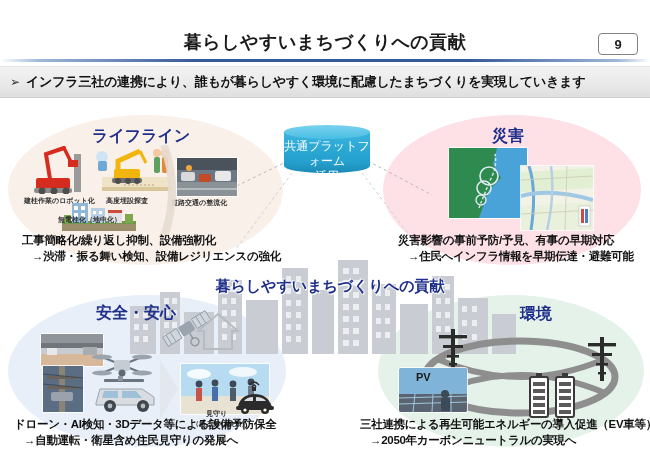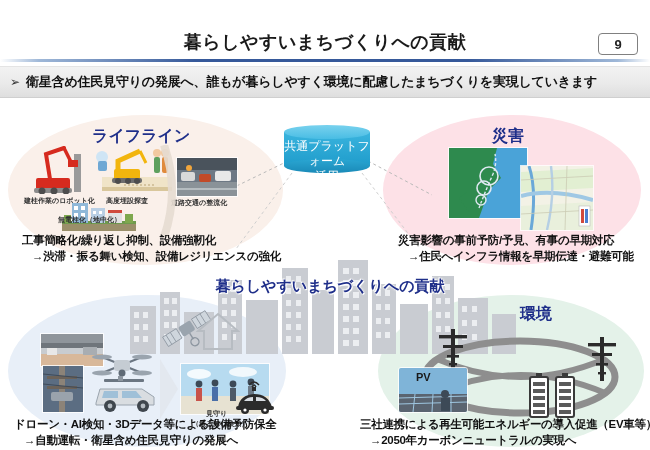--- a/index.html
+++ b/index.html
@@ -104,21 +104,21 @@
 <div id="slide">
 
   <div id="header">
     <div id="header-title">暮らしやすいまちづくりへの貢献</div>
     <div id="page-badge">9</div>
   </div>
   <div id="header-rule"></div>
 
   <div id="lead-band">
     <span id="lead-arrow">➢</span>
-    <span id="lead-text">衛星含め住民見守りの発展へ、誰もが暮らしやすく環境に配慮したまちづくりを実現していきます</span>
+    <span id="lead-text">インフラ三社の連携により、誰もが暮らしやすく環境に配慮したまちづくりを実現していきます</span>
   </div>
 
   <div id="canvas">
 
     <div class="ellipse" id="ell-lifeline"></div>
     <div class="ellipse" id="ell-disaster"></div>
     <div class="ellipse" id="ell-safety"></div>
     <div class="ellipse" id="ell-environment"></div>
 
     <svg id="connectors">
@@ -338,20 +338,21 @@
             <rect x="352" y="52" width="5" height="6"></rect>
           <rect x="342" y="66" width="5" height="6"></rect>
             <rect x="352" y="66" width="5" height="6"></rect>
           <rect x="342" y="80" width="5" height="6"></rect>
             <rect x="352" y="80" width="5" height="6"></rect>
         </g>
       </svg>
     </div>
     <div id="center-banner">暮らしやすいまちづくりへの貢献</div>
 
+    <div class="sec-title" id="t-safety">安全・安心</div>
 
     <svg style="position:absolute;left:160px;top:206px;width:54px;height:48px;">
       <g transform="rotate(-32 27 24)">
         <rect x="20" y="18" width="14" height="11" rx="2" fill="#9aa4ae"></rect>
         <rect x="2" y="18" width="16" height="11" fill="#cfd6dd" stroke="#8d96a0" stroke-width="0.8"></rect>
         <line x1="6" y1="18" x2="6" y2="29" stroke="#8d96a0" stroke-width="0.8"></line>
         <line x1="11" y1="18" x2="11" y2="29" stroke="#8d96a0" stroke-width="0.8"></line>
         <rect x="36" y="18" width="16" height="11" fill="#cfd6dd" stroke="#8d96a0" stroke-width="0.8"></rect>
         <line x1="41" y1="18" x2="41" y2="29" stroke="#8d96a0" stroke-width="0.8"></line>
         <line x1="46" y1="18" x2="46" y2="29" stroke="#8d96a0" stroke-width="0.8"></line>

